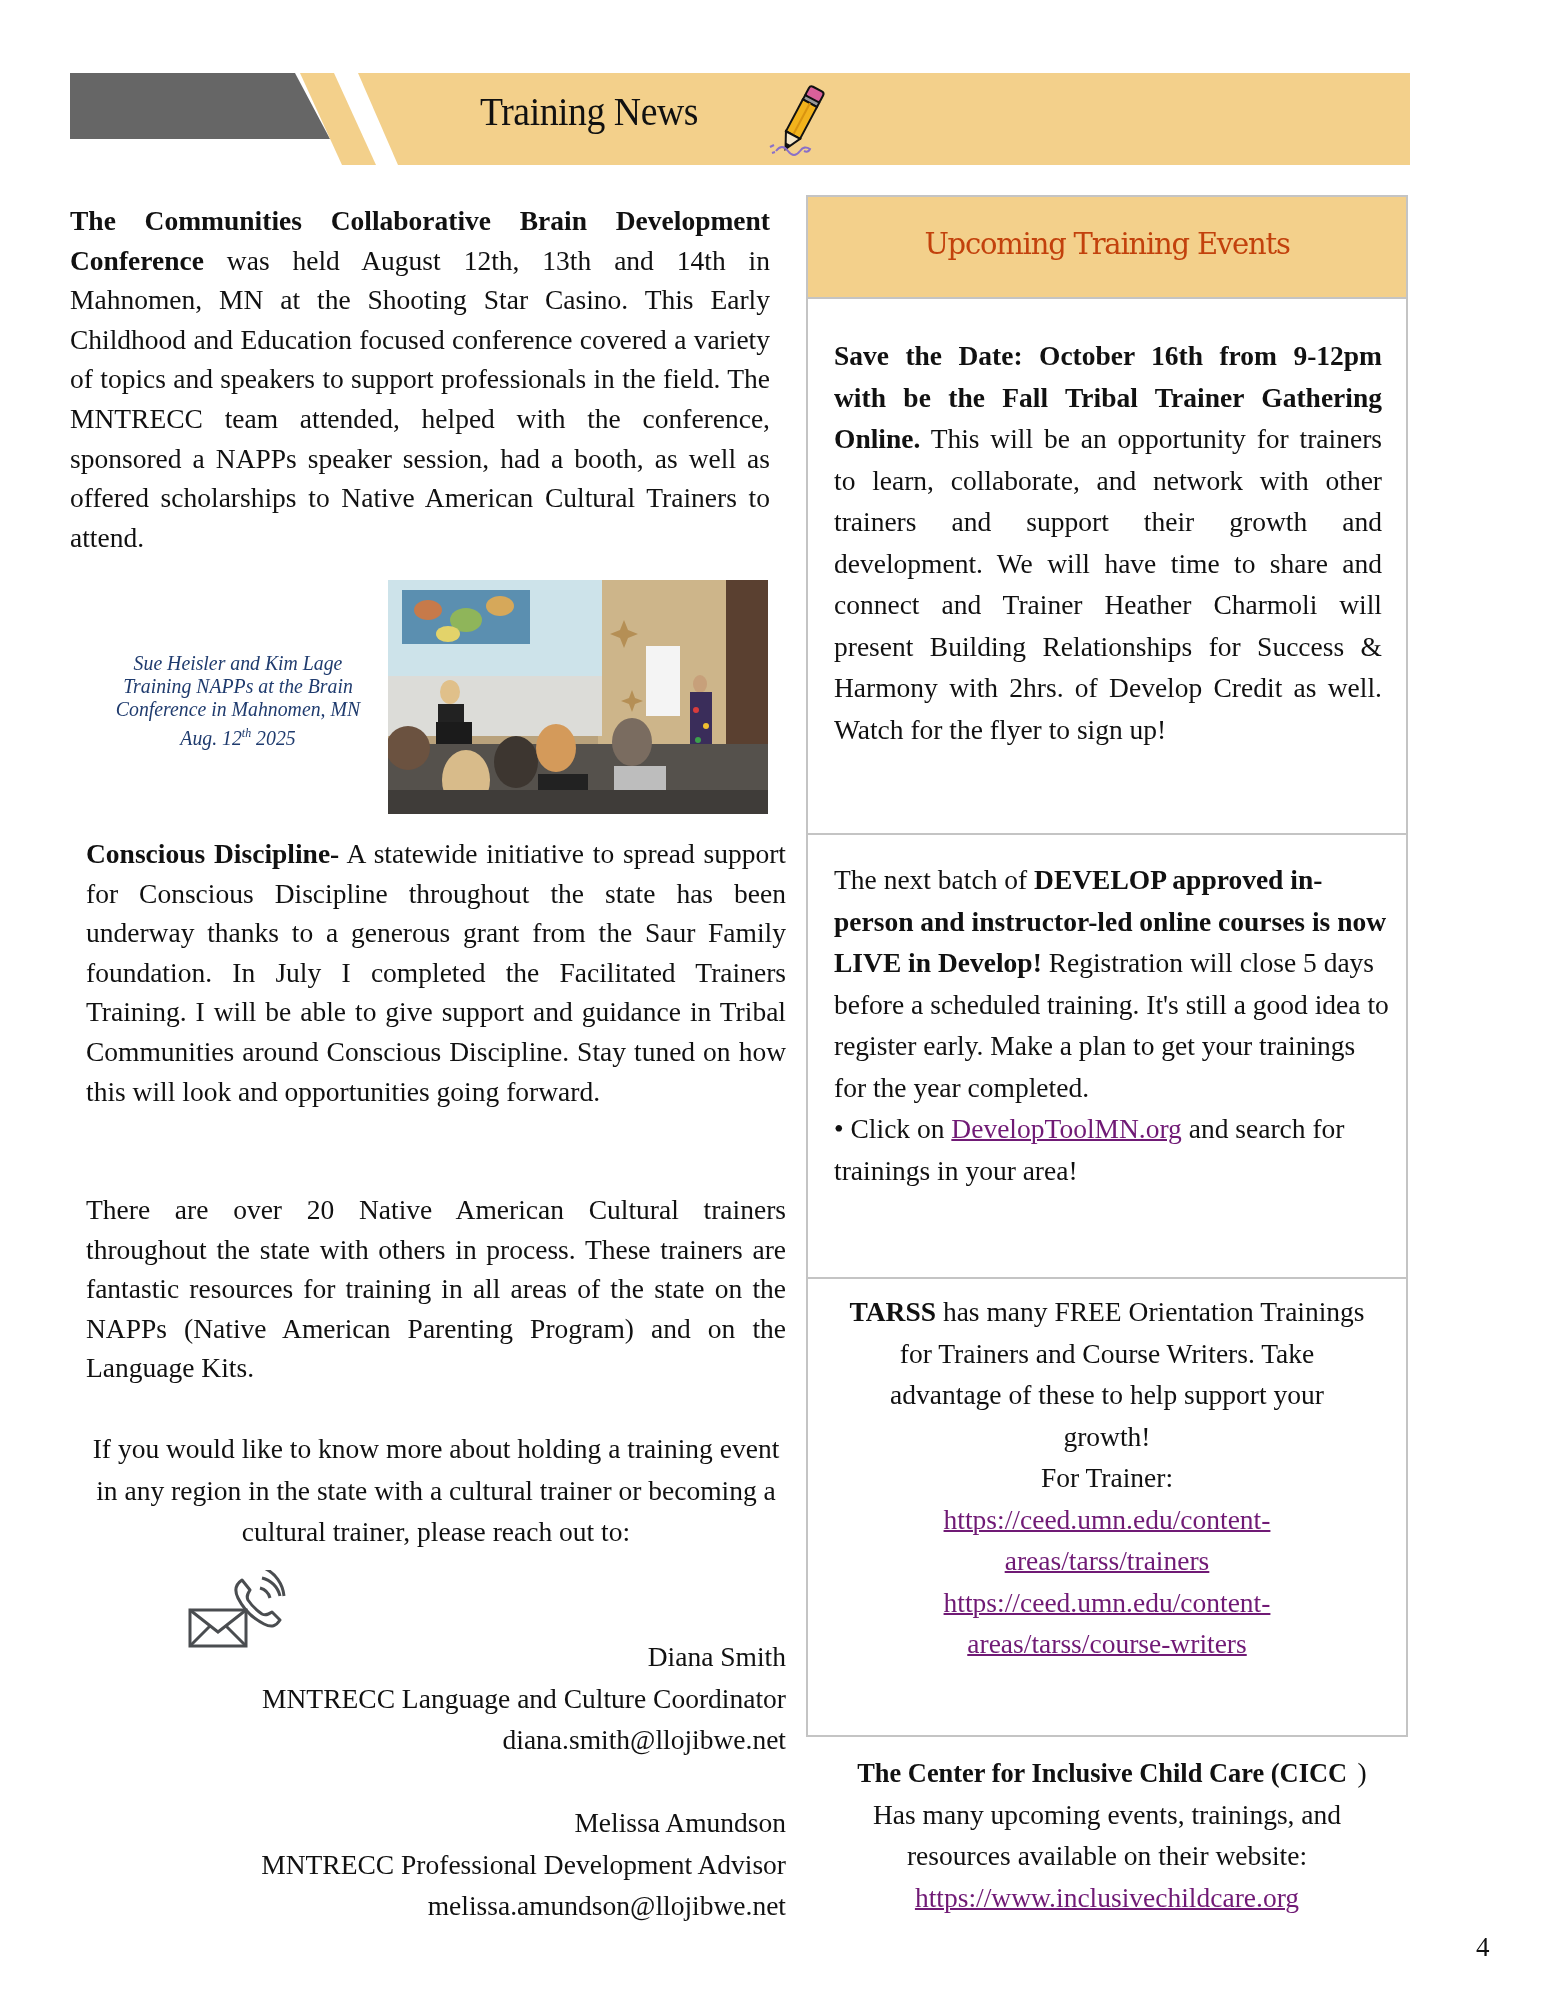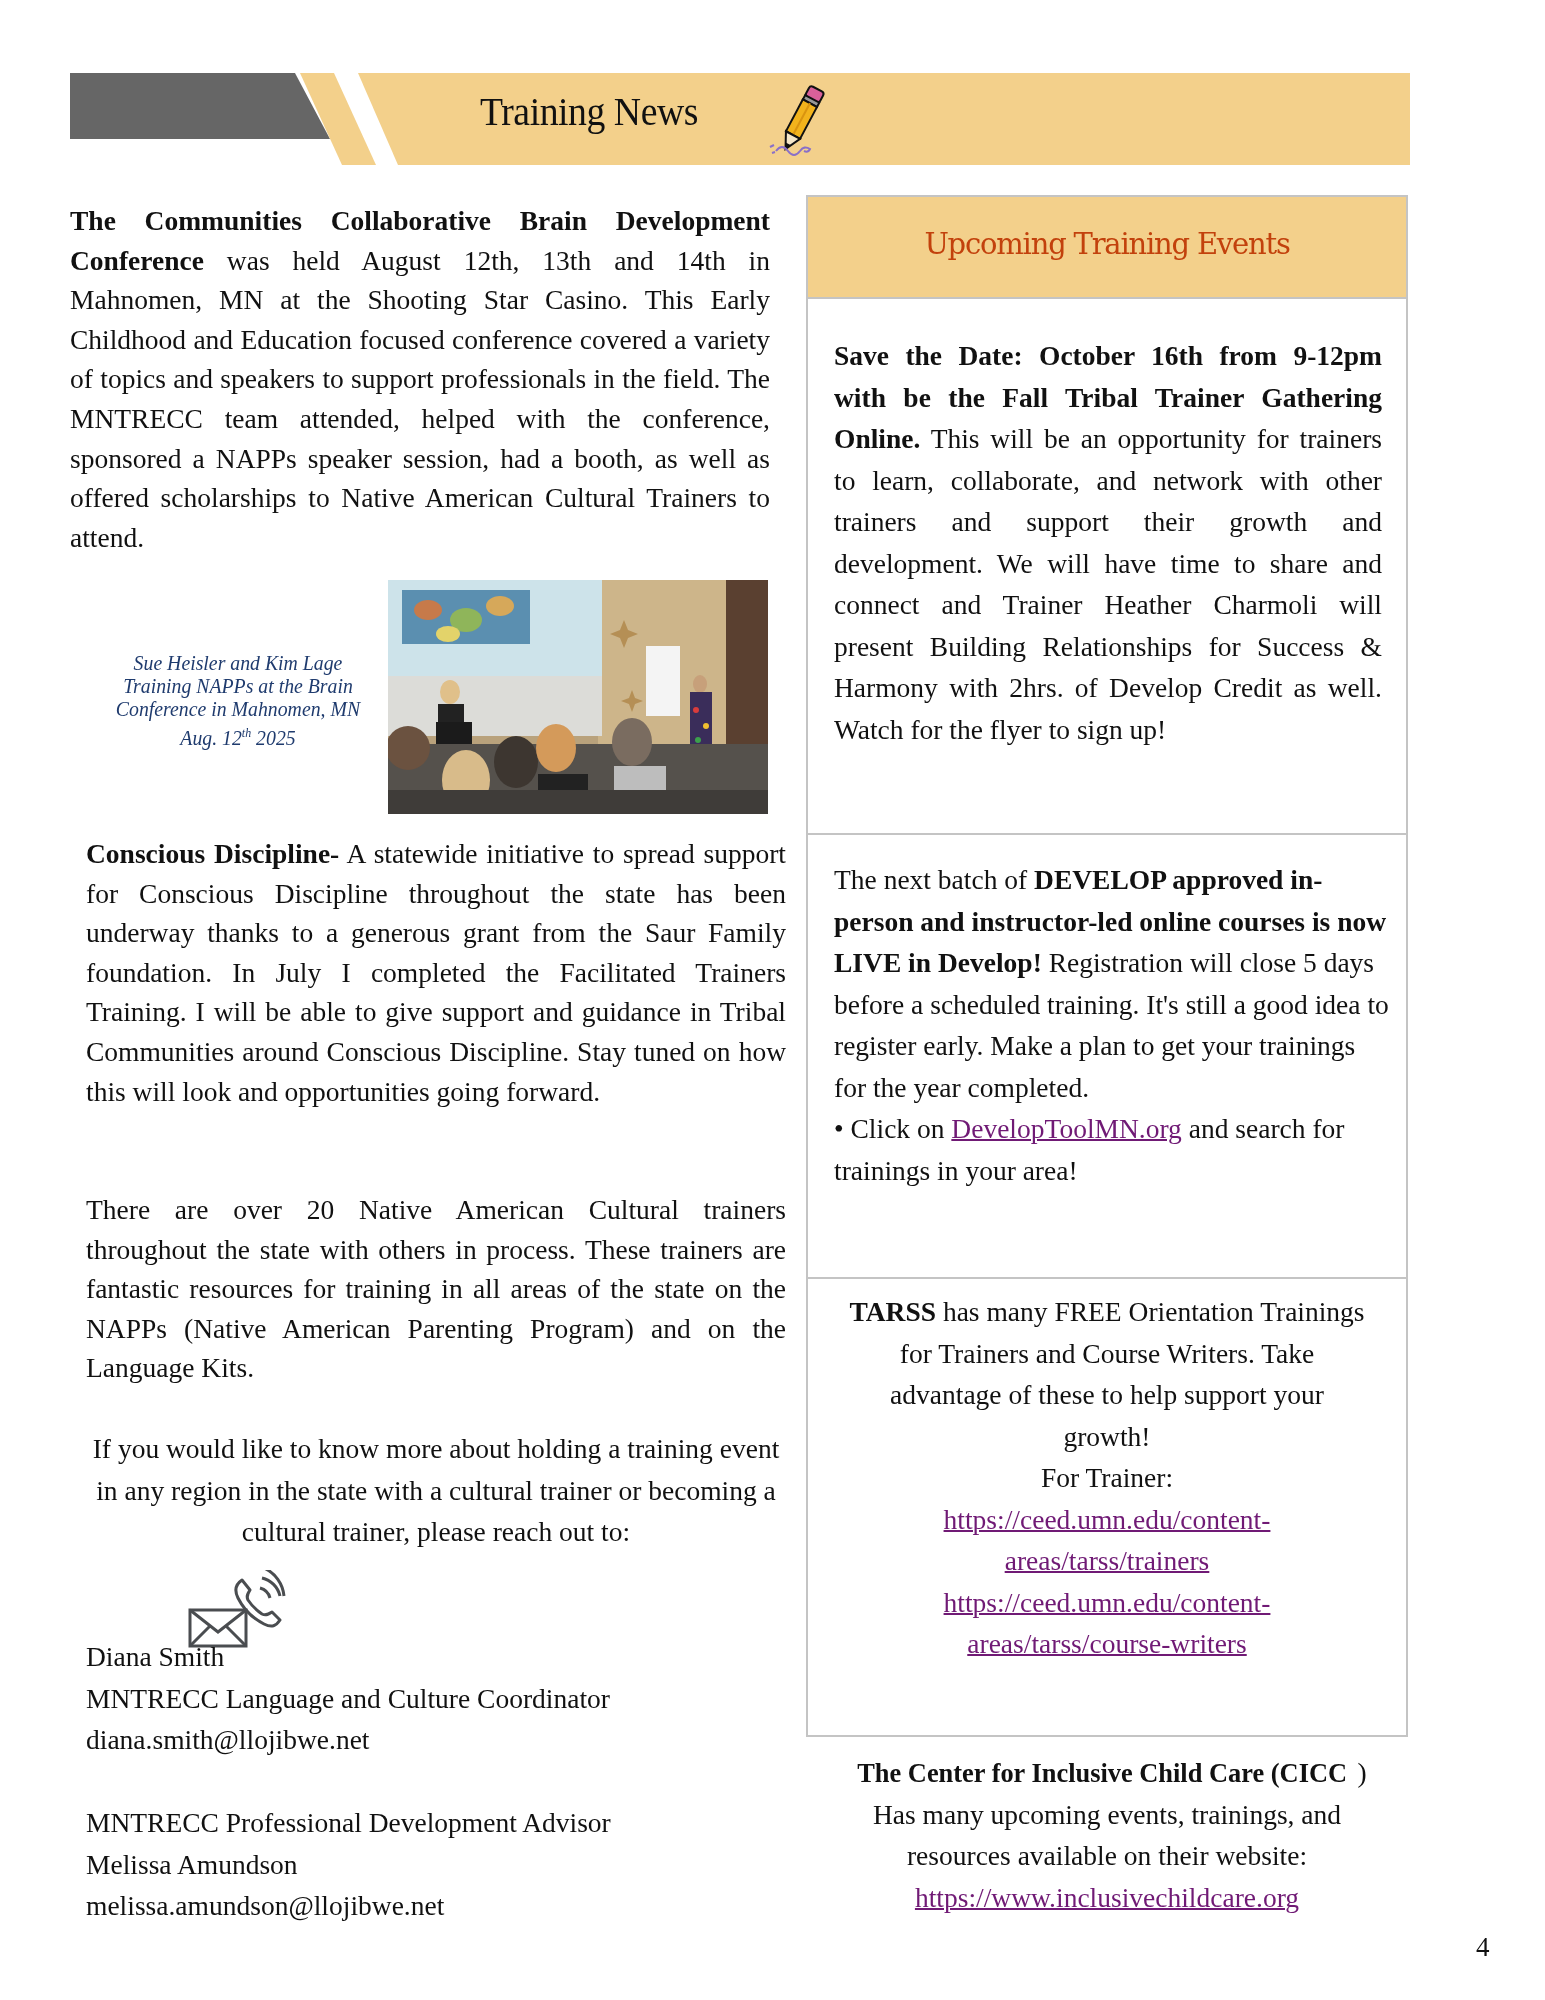--- a/index.html
+++ b/index.html
@@ -26,21 +26,21 @@
   .photo-caption sup { font-size: 13px; }
   .photo { position: absolute; left: 388px; top: 580px; width: 380px; height: 234px; overflow: hidden; background: #8a7a62; }
 
   .p2 { position: absolute; left: 86px; top: 834px; width: 700px; }
   .p3 { position: absolute; left: 86px { } }
   .p3 { position: absolute; left: 86px; top: 1190px; width: 700px; }
   .p4 { position: absolute; left: 86px; top: 1428px; width: 700px; text-align: center; font-size: 27.5px; line-height: 41.5px; }
 
   .contact-icon { position: absolute; left: 186px; top: 1570px; width: 100px; height: 80px; }
 
-  .contact { position: absolute; left: 86px; width: 700px; text-align: left; font-size: 27.5px; line-height: 41.5px; }
+  .contact { position: absolute; left: 86px; width: 700px; text-align: right; font-size: 27.5px; line-height: 41.5px; }
   .contact1 { top: 1636px; }
   .contact2 { top: 1802px; }
 
   
   .rbox { position: absolute; left: 806px; top: 195px; width: 602px; height: 1542px; border: 2px solid #c4c4c4; background: #fff; }
   .rbox-header { position: absolute; left: 0; top: 0; width: 598px; height: 102px; background: #f3d08b; border-bottom: 2px solid #c4c4c4; }
   .rbox-title { position: absolute; left: 0; top: 30px; width: 598px; text-align: center; font-family: "DejaVu Serif", serif;
       font-size: 29px; letter-spacing: -1.2px; color: #c2410c; }
   .rsec { position: absolute; left: 0; width: 598px; }
   .rsec1 { top: 104px; height: 534px; border-bottom: 2px solid #c4c4c4; }
@@ -149,22 +149,22 @@
   <path d="M76 8 a24 24 0 0 1 18 18" fill="none" stroke="#4a4d50" stroke-width="3"></path>
   <path d="M78 -2 a34 34 0 0 1 20 28" fill="none" stroke="#4a4d50" stroke-width="3"></path>
 </svg>
 
 <div class="contact contact1">
   <div>Diana Smith</div>
   <div>MNTRECC Language and Culture Coordinator</div>
   <div>diana.smith@llojibwe.net</div>
 </div>
 <div class="contact contact2">
+  <div>Melissa Amundson</div>
   <div>MNTRECC Professional Development Advisor</div>
-  <div>Melissa Amundson</div>
   <div>melissa.amundson@llojibwe.net</div>
 </div>
 
 <div class="rbox">
   <div class="rbox-header">
     <div class="rbox-title">Upcoming Training Events</div>
   </div>
 
   <div class="rsec rsec1">
     <p class="rtext1"><b>Save the Date: October 16th from 9-12pm with be the Fall Tribal Trainer Gathering Online.</b><span> This will be an opportunity for trainers to learn, collaborate, and network with other trainers and support their growth and development. We will have time to share and connect and Trainer Heather Charmoli will present Building Relationships for Success &amp; Harmony with 2hrs. of Develop Credit as well. Watch for the flyer to sign up!</span></p>

